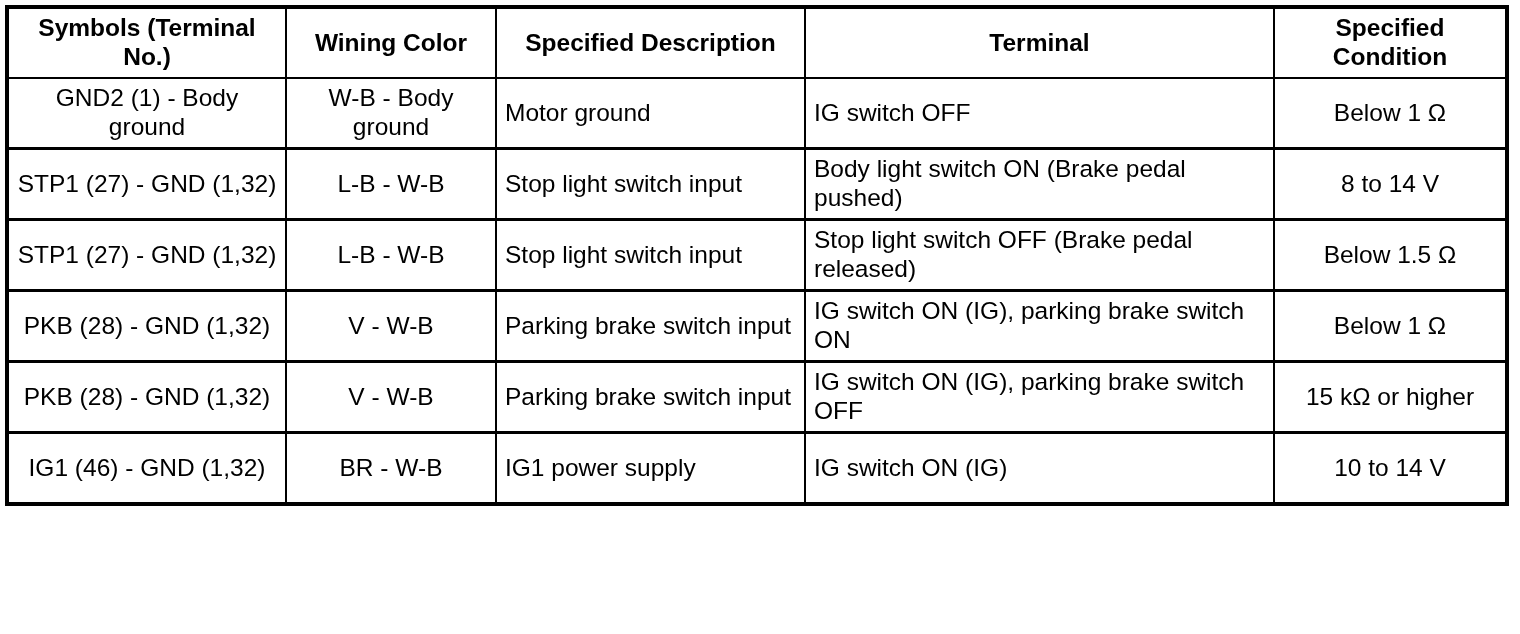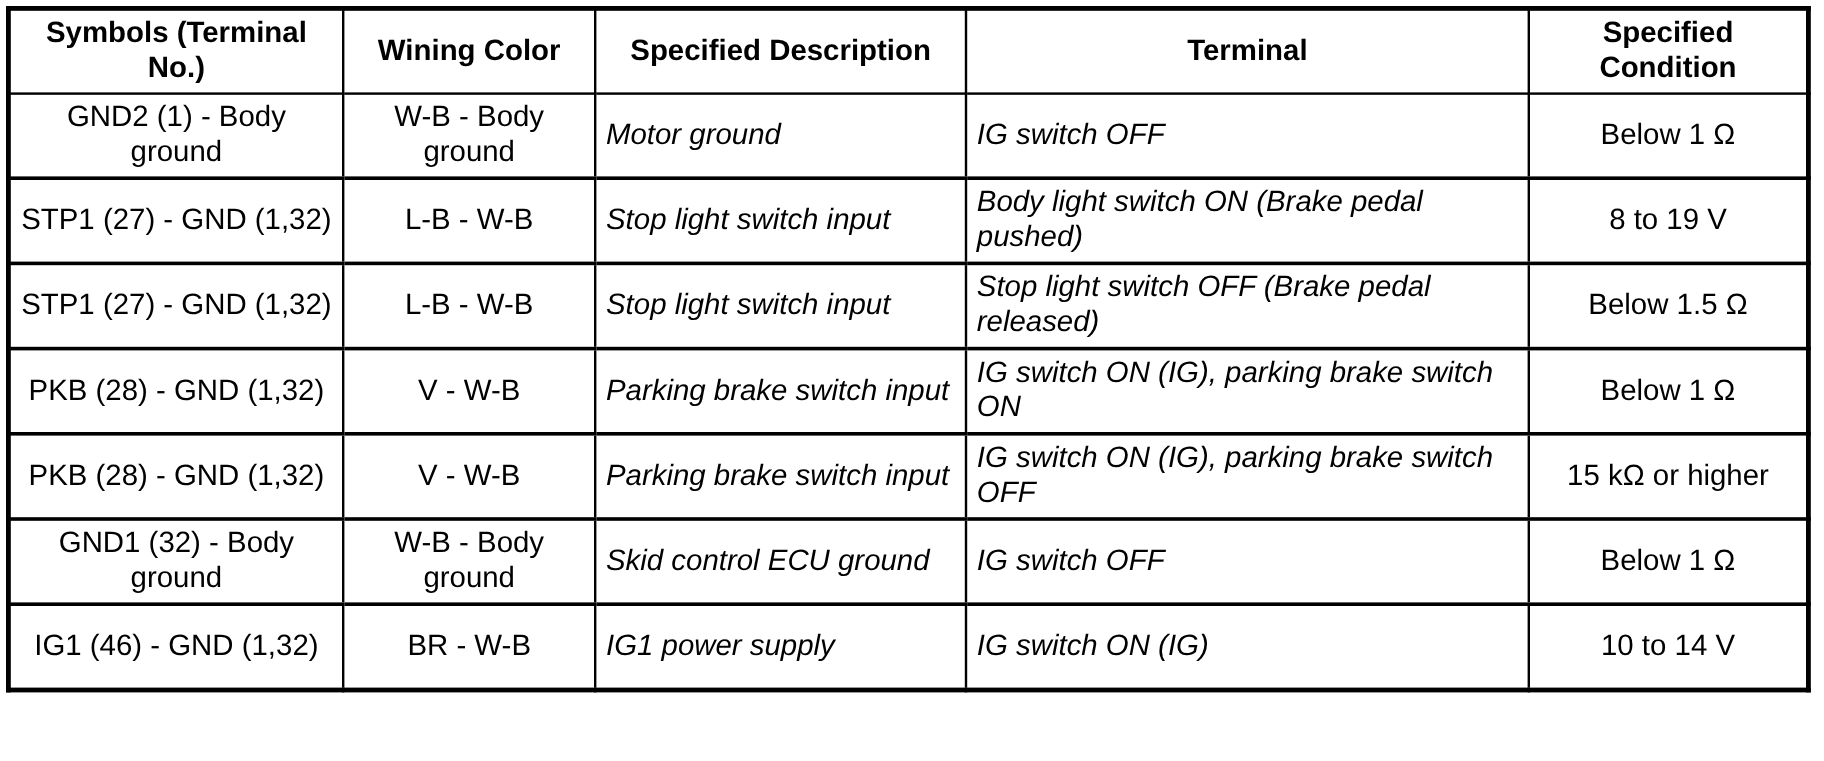--- a/index.html
+++ b/index.html
@@ -63,21 +63,20 @@
   }
 
   td.col-sym,
   td.col-wire,
   td.col-spec {
     text-align: center;
   }
   td.col-desc,
   td.col-cond {
     text-align: left;
-    font-style: italic;
   }
 
   
   tbody tr.rule-heavy > td { border-bottom-width: 3px; }
   tbody tr:last-child > td { border-bottom-width: 2px; }
 </style>
 </head>
 <body>
 
 <div id="sheet">
@@ -107,21 +106,21 @@
         <td class="col-wire">W-B - Body ground</td>
         <td class="col-desc">Motor ground</td>
         <td class="col-cond">IG switch OFF</td>
         <td class="col-spec">Below 1 Ω</td>
       </tr>
       <tr class="rule-heavy">
         <td class="col-sym">STP1 (27) - GND (1,32)</td>
         <td class="col-wire">L-B - W-B</td>
         <td class="col-desc">Stop light switch input</td>
         <td class="col-cond">Body light switch ON (Brake pedal pushed)</td>
-        <td class="col-spec">8 to 19 V</td>
+        <td class="col-spec">8 to 14 V</td>
       </tr>
       <tr class="rule-heavy">
         <td class="col-sym">STP1 (27) - GND (1,32)</td>
         <td class="col-wire">L-B - W-B</td>
         <td class="col-desc">Stop light switch input</td>
         <td class="col-cond">Stop light switch OFF (Brake pedal released)</td>
         <td class="col-spec">Below 1.5 Ω</td>
       </tr>
       <tr class="rule-heavy">
         <td class="col-sym">PKB (28) - GND (1,32)</td>
@@ -130,27 +129,20 @@
         <td class="col-cond">IG switch ON (IG), parking brake switch ON</td>
         <td class="col-spec">Below 1 Ω</td>
       </tr>
       <tr class="rule-heavy">
         <td class="col-sym">PKB (28) - GND (1,32)</td>
         <td class="col-wire">V - W-B</td>
         <td class="col-desc">Parking brake switch input</td>
         <td class="col-cond">IG switch ON (IG), parking brake switch OFF</td>
         <td class="col-spec">15 kΩ or higher</td>
       </tr>
-      <tr class="rule-heavy">
-        <td class="col-sym">GND1 (32) - Body ground</td>
-        <td class="col-wire">W-B - Body ground</td>
-        <td class="col-desc">Skid control ECU ground</td>
-        <td class="col-cond">IG switch OFF</td>
-        <td class="col-spec">Below 1 Ω</td>
-      </tr>
       <tr>
         <td class="col-sym">IG1 (46) - GND (1,32)</td>
         <td class="col-wire">BR - W-B</td>
         <td class="col-desc">IG1 power supply</td>
         <td class="col-cond">IG switch ON (IG)</td>
         <td class="col-spec">10 to 14 V</td>
       </tr>
     </tbody>
   </table>
 

